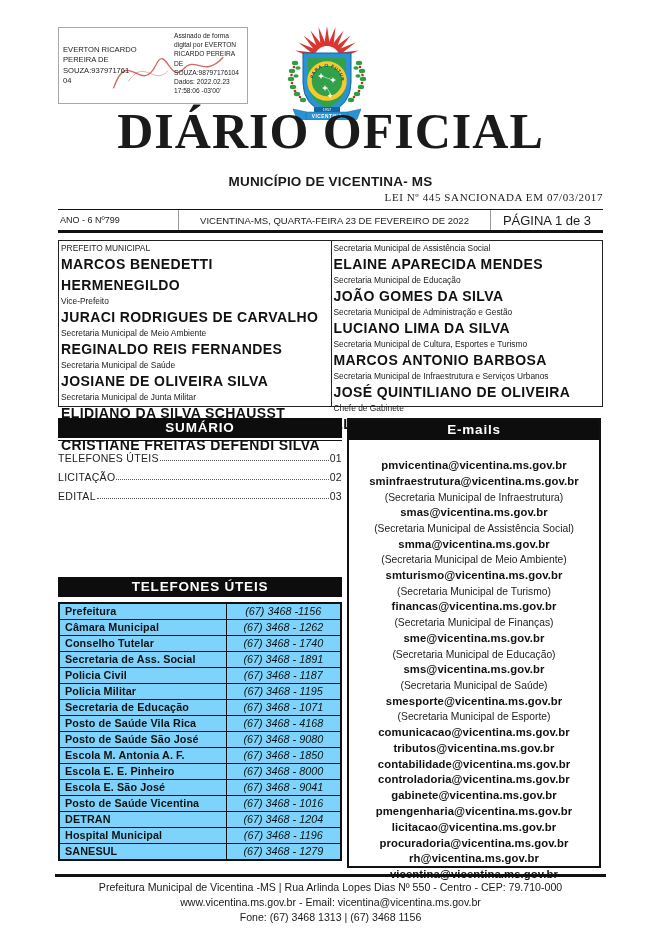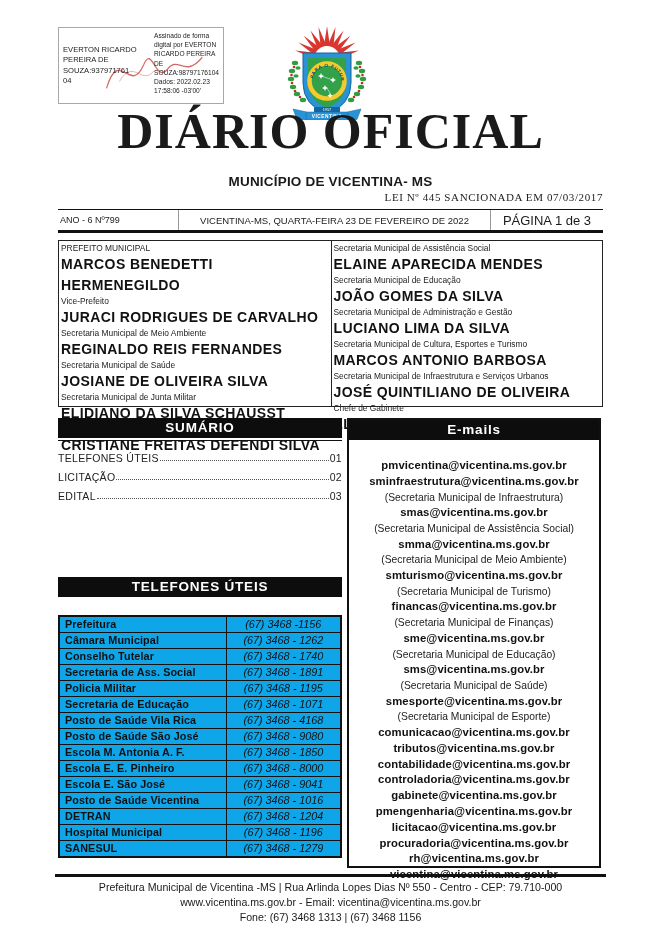--- a/index.html
+++ b/index.html
@@ -5,21 +5,21 @@
   * { margin:0; padding:0; box-sizing:border-box; }
   html,body { background:#e8e8e8; }
   .page {
     position:relative; width:661px; height:935px; margin:0 auto;
     background:#ffffff; color:#111;
     font-family:"Liberation Sans", sans-serif; overflow:hidden;
   }
 
   
   .sig-block {
-    position:absolute; left:58px; top:27px; width:166px; height:77px;
+    position:absolute; left:58px; top:27px; width:190px; height:77px;
     border:1px solid #a8a8a8; display:flex; padding:3px 4px; gap:14px;
   }
   .sig-squiggle { position:absolute; left:0; top:0; width:100%; height:100%; }
   .sig-signer {
     position:relative; width:97px; font-size:7.6px; line-height:1.32;
     white-space:pre-line; align-self:center; color:#222;
   }
   .sig-statement {
     position:relative; flex:1; font-size:6.6px; line-height:1.4;
     white-space:pre-line; color:#222;
@@ -71,21 +71,21 @@
 
   
   .sumario { position:absolute; left:58px; top:418px; width:284px; }
   .sumario-rule { border-top:1.5px solid #111; margin-top:2px; }
   .sum-list { margin-top:4px; }
   .sum-item { display:flex; align-items:flex-end; height:19px; font-size:10.5px; color:#222; letter-spacing:0.3px; }
   .sum-leader { flex:1; border-bottom:1.3px dotted #555; margin:0 1px 3px 1px; }
 
   
   .phones { position:absolute; left:58px; top:577px; width:284px; }
-  .phone-table { border:2px solid #111; margin-top:18px; background:#0ea5e9; }
+  .phone-table { border:2px solid #111; margin-top:5px; background:#7dd3fc; }
   .phone-row { display:flex; border-bottom:1.6px solid #111; }
   .phone-row:last-child { border-bottom:none; }
   .phone-name {
     width:59.5%; border-right:1.6px solid #111; font-weight:bold;
     font-size:10.8px; padding:1px 3px 2px 5px; color:#111; letter-spacing:0.1px;
   }
   .phone-number { flex:1; font-style:italic; font-size:10.8px; text-align:center; padding:1px 2px 2px; color:#111; }
 
   
   .emails { position:absolute; left:347px; top:418px; width:254px; height:450px; border:2px solid #111; background:#fff; }
@@ -376,20 +376,24 @@
         <div class="phone-row">
           <div class="phone-name">Conselho Tutelar</div>
           <div class="phone-number">(67) 3468 - 1740</div>
         </div>
 
         <div class="phone-row">
           <div class="phone-name">Secretaria de Ass. Social</div>
           <div class="phone-number">(67) 3468 - 1891</div>
         </div>
 
+        <div class="phone-row">
+          <div class="phone-name">Policia Civil</div>
+          <div class="phone-number">(67) 3468 - 1187</div>
+        </div>
 
         <div class="phone-row">
           <div class="phone-name">Policia Militar</div>
           <div class="phone-number">(67) 3468 - 1195</div>
         </div>
 
         <div class="phone-row">
           <div class="phone-name">Secretaria de Educação</div>
           <div class="phone-number">(67) 3468 - 1071</div>
         </div>

